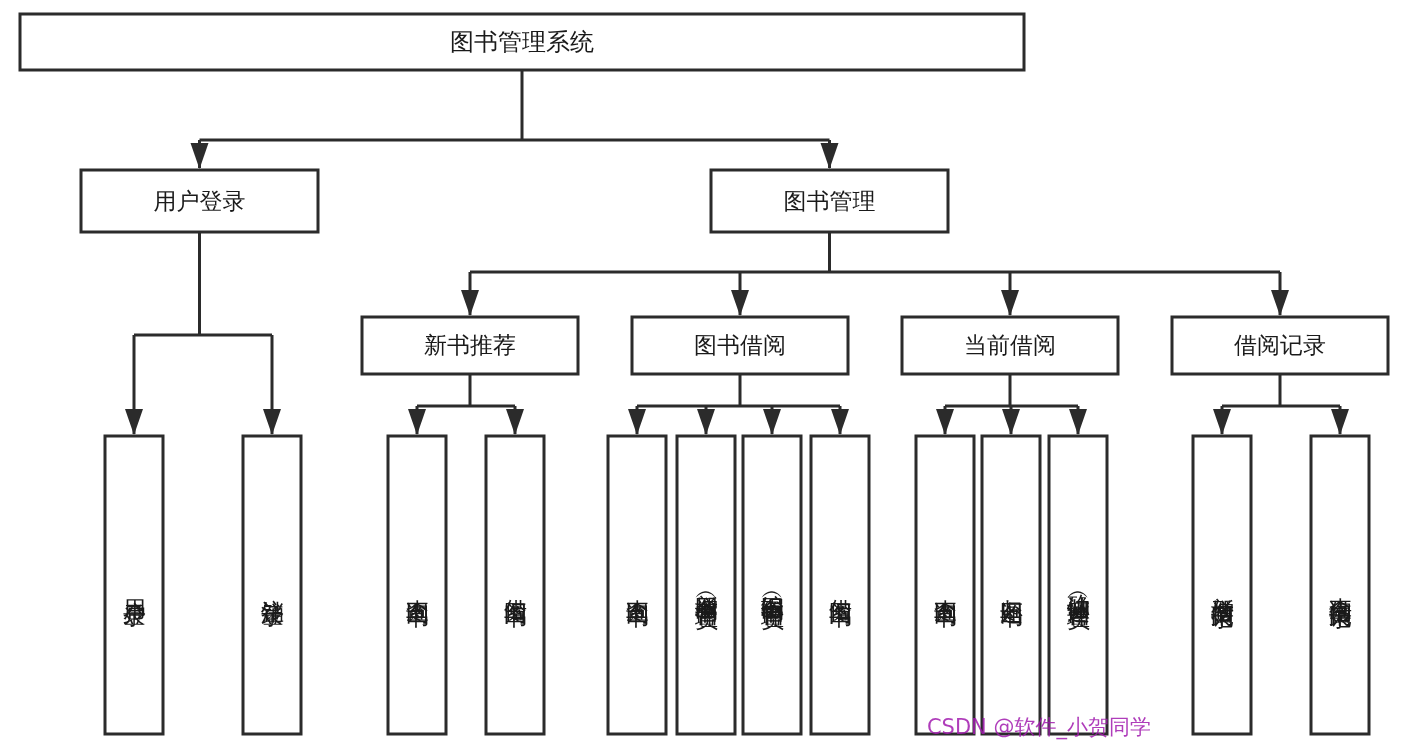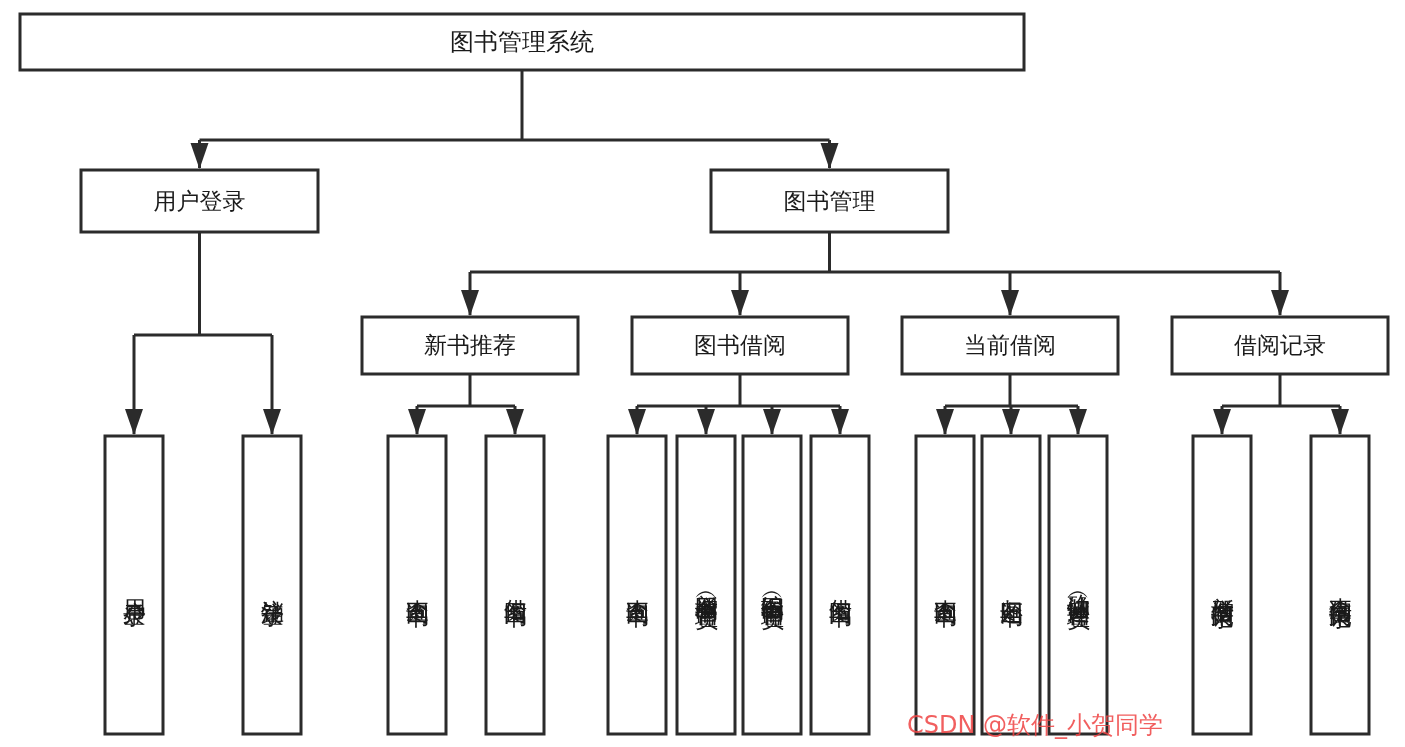--- a/index.html
+++ b/index.html
@@ -63,25 +63,25 @@
     letter-spacing: 2px;
     display: flex;
     align-items: center;
     justify-content: center;
     text-align: center;
     white-space: nowrap;
     pointer-events: none;
   }
   .watermark {
     position: absolute;
-    right: 4px;
+    right: 16px;
     bottom: 6px;
     font-family: "DejaVu Sans", "Liberation Sans", sans-serif;
-    font-size: 24px;
-    color: #ef4444;
+    font-size: 21px;
+    color: #a21caf;
     opacity: 0.85;
     white-space: nowrap;
   }
 </style>
 </head>
 <body>
 
 <div id="diagram-root">
 
   <svg id="tree-svg" viewBox="0 0 1405 747">

